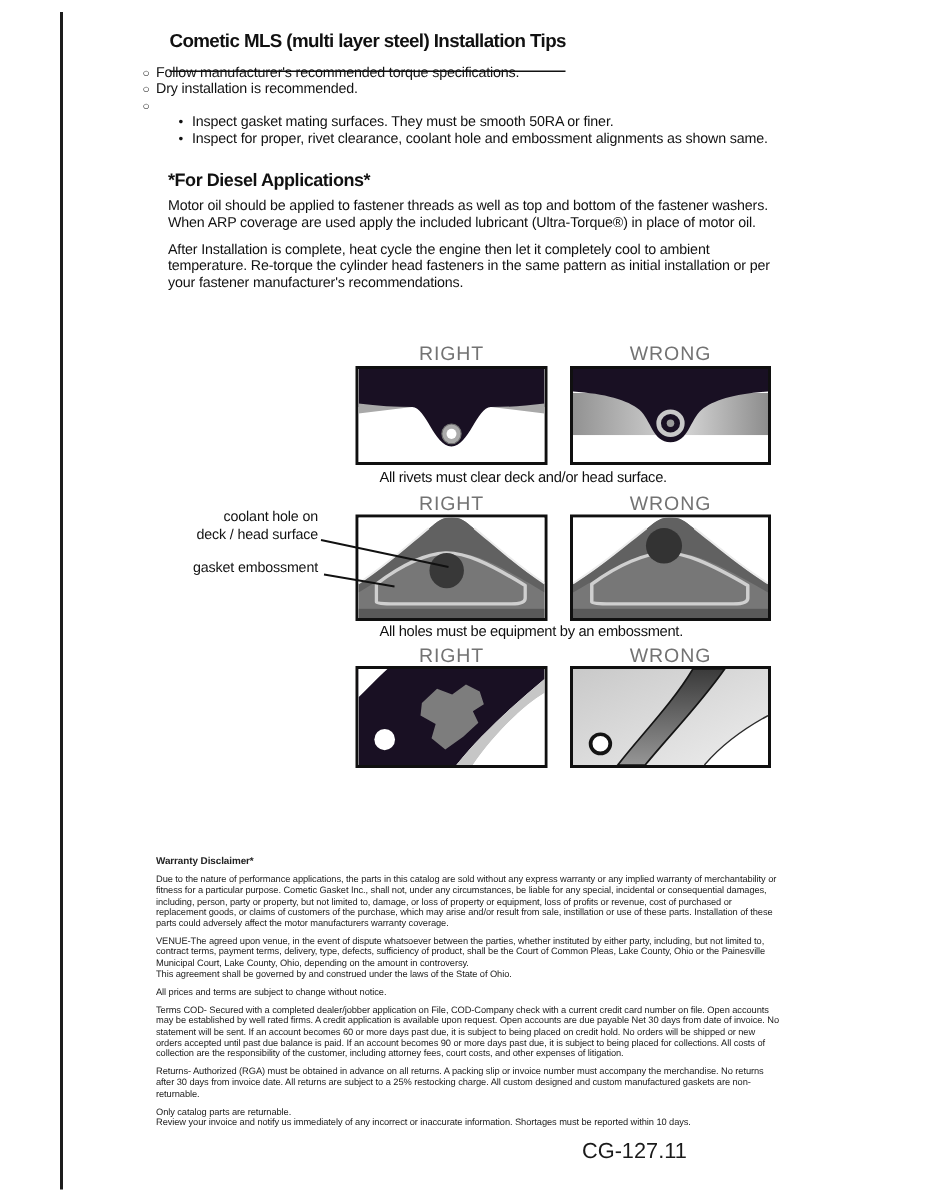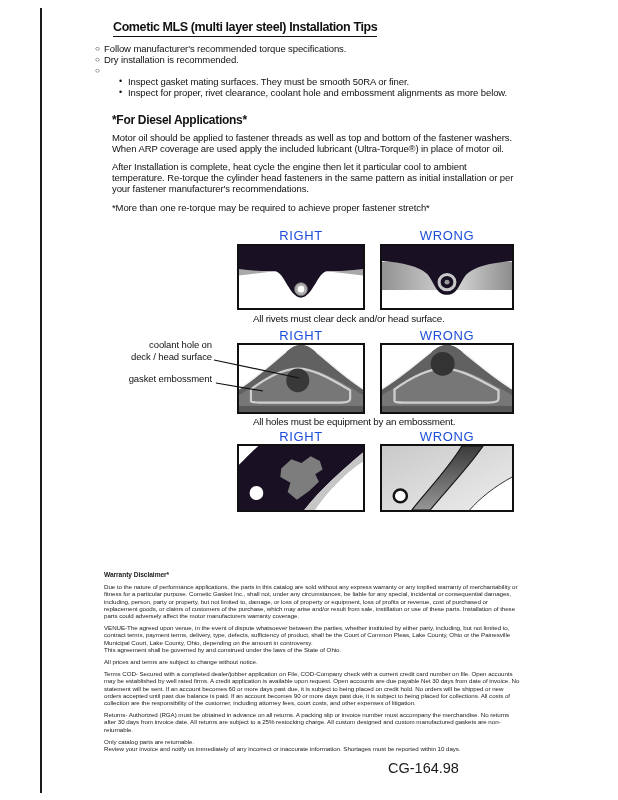--- a/index.html
+++ b/index.html
@@ -1,35 +1,35 @@
 <!DOCTYPE html>
 <html><head>
 <meta charset="utf-8">
 <style>
   html,body{margin:0;padding:0;background:#ffffff;}
   .page{position:relative;width:618px;height:800px;background:#ffffff;overflow:hidden;
         font-family:"Liberation Sans","DejaVu Sans",sans-serif;color:#111;}
   .edge-rule{position:absolute;left:40px;top:8px;width:2px;height:785px;background:#1c1c1c;}
 
   .title{position:absolute;left:113px;top:20px;margin:0;font-size:12.5px;font-weight:700;
-         letter-spacing:-0.4px;border-bottom:1.6px solid #111;padding-bottom:2px;}
+         letter-spacing:-0.4px;border-bottom:1.6px solid #111;padding-bottom:13px;}
 
   .tips{position:absolute;left:95px;top:43px;width:430px;font-size:9.5px;letter-spacing:-0.1px;}
   .tip-line{display:flex;line-height:11px;}
   .tip-line .mk{width:9px;font-size:8px;line-height:11px;}
   .tip-sub{margin-left:24px;}
   .tip-sub .mk{font-size:9px;}
 
   .diesel{position:absolute;left:112px;top:115px;width:402px;font-size:9.5px;
           letter-spacing:-0.1px;line-height:10.8px;}
   .diesel h2{margin:0 0 7px 0;font-size:12px;font-weight:700;letter-spacing:-0.3px;}
   .diesel p{margin:0 0 8px 0;}
   .diesel .note{margin:0;}
 
-  .dlabel{position:absolute;font-size:13px;letter-spacing:0.6px;color:#1d4ed8;
+  .dlabel{position:absolute;font-size:13px;letter-spacing:0.6px;color:#737373;
           text-align:center;width:130px;}
   .dbox{position:absolute;border:2px solid #101010;background:#fff;}
   .dbox svg{display:block;}
   .dcaption{position:absolute;left:237px;font-size:9.8px;font-weight:400;
             letter-spacing:-0.2px;line-height:12px;color:#111;margin-left:16px;}
 
   .annot{position:absolute;left:100px;width:112px;text-align:right;font-size:9.5px;
          letter-spacing:-0.1px;line-height:11.5px;color:#111;}
   .annot-svg{position:absolute;left:100px;top:336px;width:210px;height:64px;z-index:5;}
 
@@ -62,29 +62,28 @@
     </div>
     <div class="tip-line">
       <span class="mk">○</span>
     </div>
     <div class="tip-line tip-sub">
       <span class="mk">•</span>
       <span>Inspect gasket mating surfaces.  They must be smooth 50RA or finer.</span>
     </div>
     <div class="tip-line tip-sub">
       <span class="mk">•</span>
-      <span>Inspect for proper, rivet clearance, coolant hole and embossment alignments as more below.</span>
+      <span>Inspect for proper, rivet clearance, coolant hole and embossment alignments as shown same.</span>
     </div>
   </div>
 
   <div class="diesel">
     <h2>*For Diesel Applications*</h2>
     <p>Motor oil should be applied to fastener threads as well as top and bottom of the fastener washers. When ARP coverage are used apply the included lubricant (Ultra-Torque®) in place of motor oil.</p>
-    <p>After Installation is complete, heat cycle the engine then let it particular cool to ambient temperature. Re-torque the cylinder head fasteners in the same pattern as initial installation or per your fastener manufacturer's recommendations.</p>
-    <p class="note">*More than one re-torque may be required to achieve proper fastener stretch*</p>
+    <p>After Installation is complete, heat cycle the engine then let it completely cool to ambient temperature. Re-torque the cylinder head fasteners in the same pattern as initial installation or per your fastener manufacturer's recommendations.</p>
   </div>
 
   <div class="dlabel" style="left:236px;top:228px;">RIGHT</div>
   <div class="dlabel" style="left:382px;top:228px;">WRONG</div>
 
   <div class="dbox" style="left:237px;top:244px;">
     <svg width="124" height="62" viewBox="0 0 135 66" preserveAspectRatio="none">
       <rect width="135" height="66" fill="#ffffff"></rect>
       <path d="M0,0 H135 V27 H96 C86,27 80,55 67.5,55 C55,55 49,27 39,27 H0 Z" fill="#191023"></path>
       <path d="M0,24.5 C14,26.2 27,27 39,27 L0,31.5 Z" fill="#a9a9a9"></path>
@@ -199,15 +198,15 @@
     <p>Due to the nature of performance applications, the parts in this catalog are sold without any express warranty or any implied warranty of merchantability or fitness for a particular purpose.  Cometic Gasket Inc., shall not, under any circumstances, be liable for any special, incidental or consequential damages, including, person, party or property, but not limited to, damage, or loss of property or equipment, loss of profits or revenue, cost of purchased or replacement goods, or claims of customers of the purchase, which may arise and/or result from sale, instillation or use of these parts.  Installation of these parts could adversely affect the motor manufacturers warranty coverage.</p>
     <p class="tight">VENUE-The agreed upon venue, in the event of dispute whatsoever between the parties, whether instituted by either party, including, but not limited to, contract terms, payment terms, delivery, type, defects, sufficiency of product, shall be the Court of Common Pleas, Lake County, Ohio or the Painesville Municipal Court, Lake County, Ohio, depending on the amount in controversy.</p>
     <p class="tight2">This agreement shall be governed by and construed under the laws of the State of Ohio.</p>
     <p>All prices and terms are subject to change without notice.</p>
     <p>Terms COD- Secured with a completed dealer/jobber application on File, COD-Company check with a current credit card number on file.  Open accounts may be established by well rated firms.  A credit application is available upon request.  Open accounts are due payable Net 30 days from date of invoice.  No statement will be sent.  If an account becomes 60 or more days past due, it is subject to being placed on credit hold.  No orders will be shipped or new orders accepted until past due balance is paid.  If an account becomes 90 or more days past due, it is subject to being placed for collections.  All costs of collection are the responsibility of the customer, including attorney fees, court costs, and other expenses of litigation.</p>
     <p>Returns- Authorized (RGA) must be obtained in advance on all returns.  A packing slip or invoice number must accompany the merchandise.  No returns after 30 days from invoice date.  All returns are subject to a 25% restocking charge.  All custom designed and custom manufactured gaskets are non-returnable.</p>
     <p class="tight">Only catalog parts are returnable.</p>
     <p class="tight">Review your invoice and notify us immediately of any incorrect or inaccurate information.  Shortages must be reported within 10 days.</p>
   </div>
 
-  <div class="pagenum">CG-164.98</div>
+  <div class="pagenum">CG-127.11</div>
 
 </div>
 
 </body></html>

